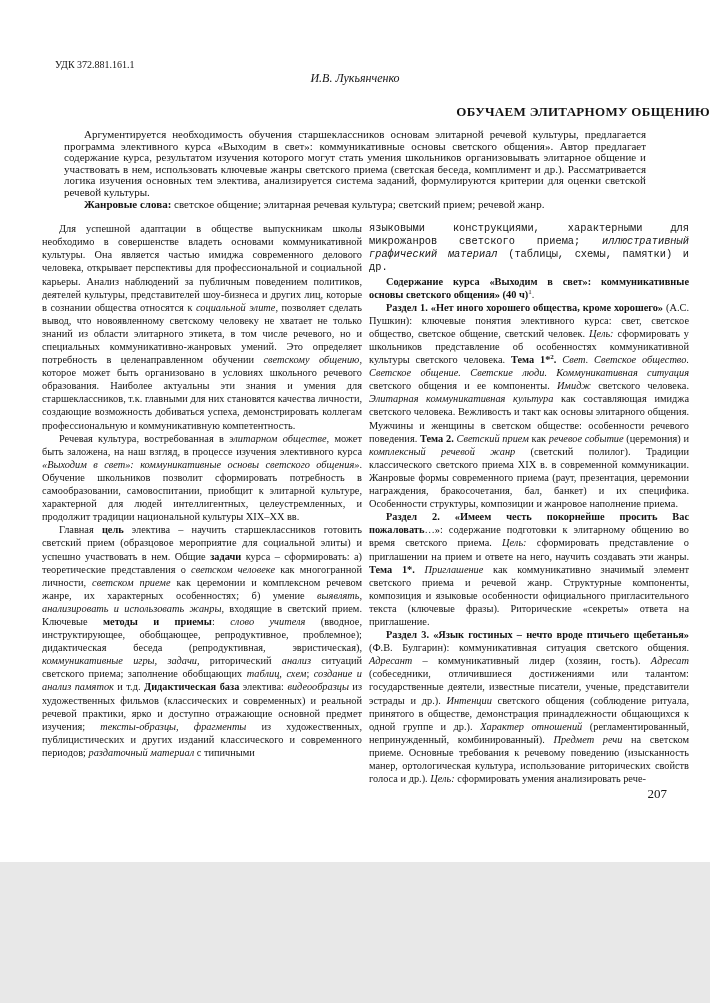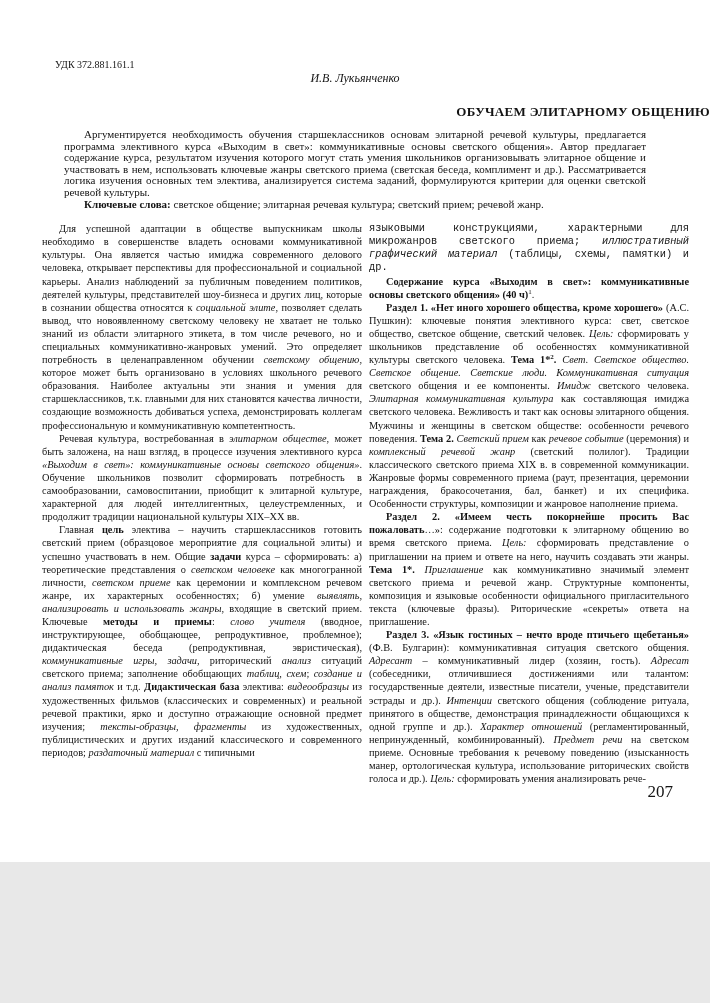--- a/index.html
+++ b/index.html
@@ -12,36 +12,36 @@
   .udk{margin-left:55px;font-size:10px;line-height:13px;}
   .author{text-align:center;font-style:italic;font-size:12px;line-height:15px;margin-top:0;}
   .title{text-align:right;font-weight:bold;font-size:13px;line-height:16px;margin:18px 0 0 0;letter-spacing:.3px;}
   .abstract{margin:9px 64px 0 64px;font-size:11px;line-height:11.6px;text-align:justify;}
   .abstract p{margin:0;text-indent:20px;}
   .body{display:flex;gap:7px;margin:12px 21px 0 42px;font-size:10.35px;line-height:13.1px;text-align:justify;}
   .col{flex:1;min-width:0;}
   .col p{margin:0;text-indent:17px;}
   .col p.noindent{text-indent:0;font-family:Liberation Mono, monospace;}
   sup{font-size:7px;line-height:0;vertical-align:super;}
-  .pageno{position:absolute;right:37px;bottom:60px;font-size:17px;}
+  .pageno{position:absolute;right:43px;bottom:60px;font-size:13px;}
 </style>
 </head>
 <body>
 
 <div class="page">
 
   <div class="udk">УДК 372.881.161.1</div>
 
   <div class="author">И.В. Лукьянченко</div>
 
   <h1 class="title">ОБУЧАЕМ ЭЛИТАРНОМУ ОБЩЕНИЮ</h1>
 
   <div class="abstract">
     <p>Аргументируется необходимость обучения старшеклассников основам элитарной речевой культуры, предлагается программа элективного курса «Выходим в свет»: коммуникативные основы светского общения». Автор предлагает содержание курса, результатом изучения которого могут стать умения школьников организовывать элитарное общение и участвовать в нем, использовать ключевые жанры светского приема (светская беседа, комплимент и др.). Рассматривается логика изучения основных тем электива, анализируется система заданий, формулируются критерии для оценки светской речевой культуры.</p>
-    <p><b>Ключевые слова:</b><span> светское общение; элитарная речевая культура; светский прием; речевой жанр.</span></p>
+    <p><b>Жанровые слова:</b><span> светское общение; элитарная речевая культура; светский прием; речевой жанр.</span></p>
   </div>
 
   <div class="body">
     <div class="col" id="col-left">
         <p>Для успешной адаптации в обществе выпускникам школы необходимо в совершенстве владеть основами коммуникативной культуры. Она является частью имиджа современного делового человека, открывает перспективы для профессиональной и социальной карьеры. Анализ наблюдений за публичным поведением политиков, деятелей культуры, представителей шоу-бизнеса и других лиц, которые в сознании общества относятся к <i>социальной элите</i>, позволяет сделать вывод, что новоявленному светскому человеку не хватает не только знаний из области элитарного этикета, в том числе речевого, но и специальных коммуникативно-жанровых умений. Это определяет потребность в целенаправленном обучении <i>светскому общению</i>, которое может быть организовано в условиях школьного речевого образования. Наиболее актуальны эти знания и умения для старшеклассников, т.к. главными для них становятся качества личности, создающие возможность добиваться успеха, демонстрировать коллегам профессиональную и коммуникативную компетентность.</p>
         <p>Речевая культура, востребованная в <i>элитарном обществе</i>, может быть заложена, на наш взгляд, в процессе изучения элективного курса <i>«Выходим в свет»: коммуникативные основы светского общения»</i>. Обучение школьников позволит сформировать потребность в самообразовании, самовоспитании, приобщит к элитарной культуре, характерной для людей интеллигентных, целеустремленных, и продолжит традиции национальной культуры XIX–XX вв.</p>
         <p>Главная <b>цель</b> электива – научить старшеклассников готовить светский прием (образцовое мероприятие для социальной элиты) и успешно участвовать в нем. Общие <b>задачи</b> курса – сформировать: а) теоретические представления о <i>светском человеке</i> как многогранной личности, <i>светском приеме</i> как церемонии и комплексном речевом жанре, их характерных особенностях; б) умение <i>выявлять, анализировать и использовать жанры</i>, входящие в светский прием. Ключевые <b>методы и приемы</b>: <i>слово учителя</i> (вводное, инструктирующее, обобщающее, репродуктивное, проблемное); дидактическая беседа (репродуктивная, эвристическая), <i>коммуникативные игры, задачи</i>, риторический <i>анализ</i> ситуаций светского приема; заполнение обобщающих <i>таблиц, схем</i>; <i>создание и анализ памяток</i> и т.д. <b>Дидактическая база</b> электива: <i>видеообразцы</i> из художественных фильмов (классических и современных) и реальной речевой практики, ярко и доступно отражающие основной предмет изучения; <i>тексты-образцы, фрагменты</i> из художественных, публицистических и других изданий классического и современного периодов; <i>раздаточный материал</i> с типичными</p>
       </div>
     <div class="col" id="col-right">
         <p class="noindent">языковыми конструкциями, характерными для микрожанров светского приема; <i>иллюстративный графический материал</i> (таблицы, схемы, памятки) и др.</p>

